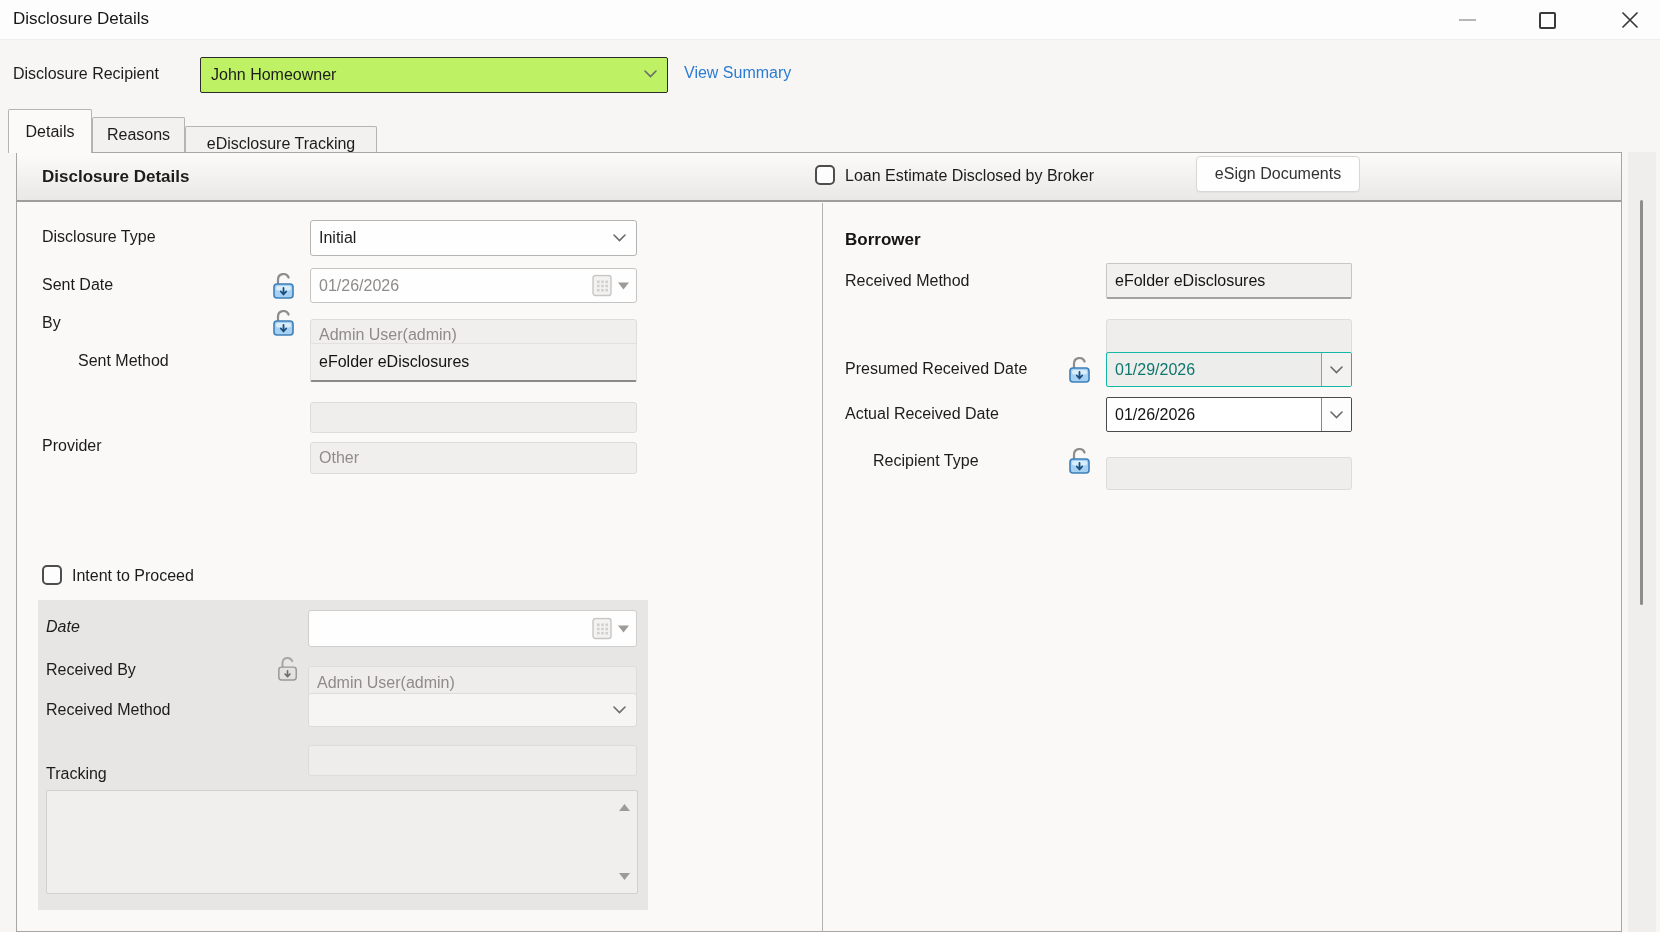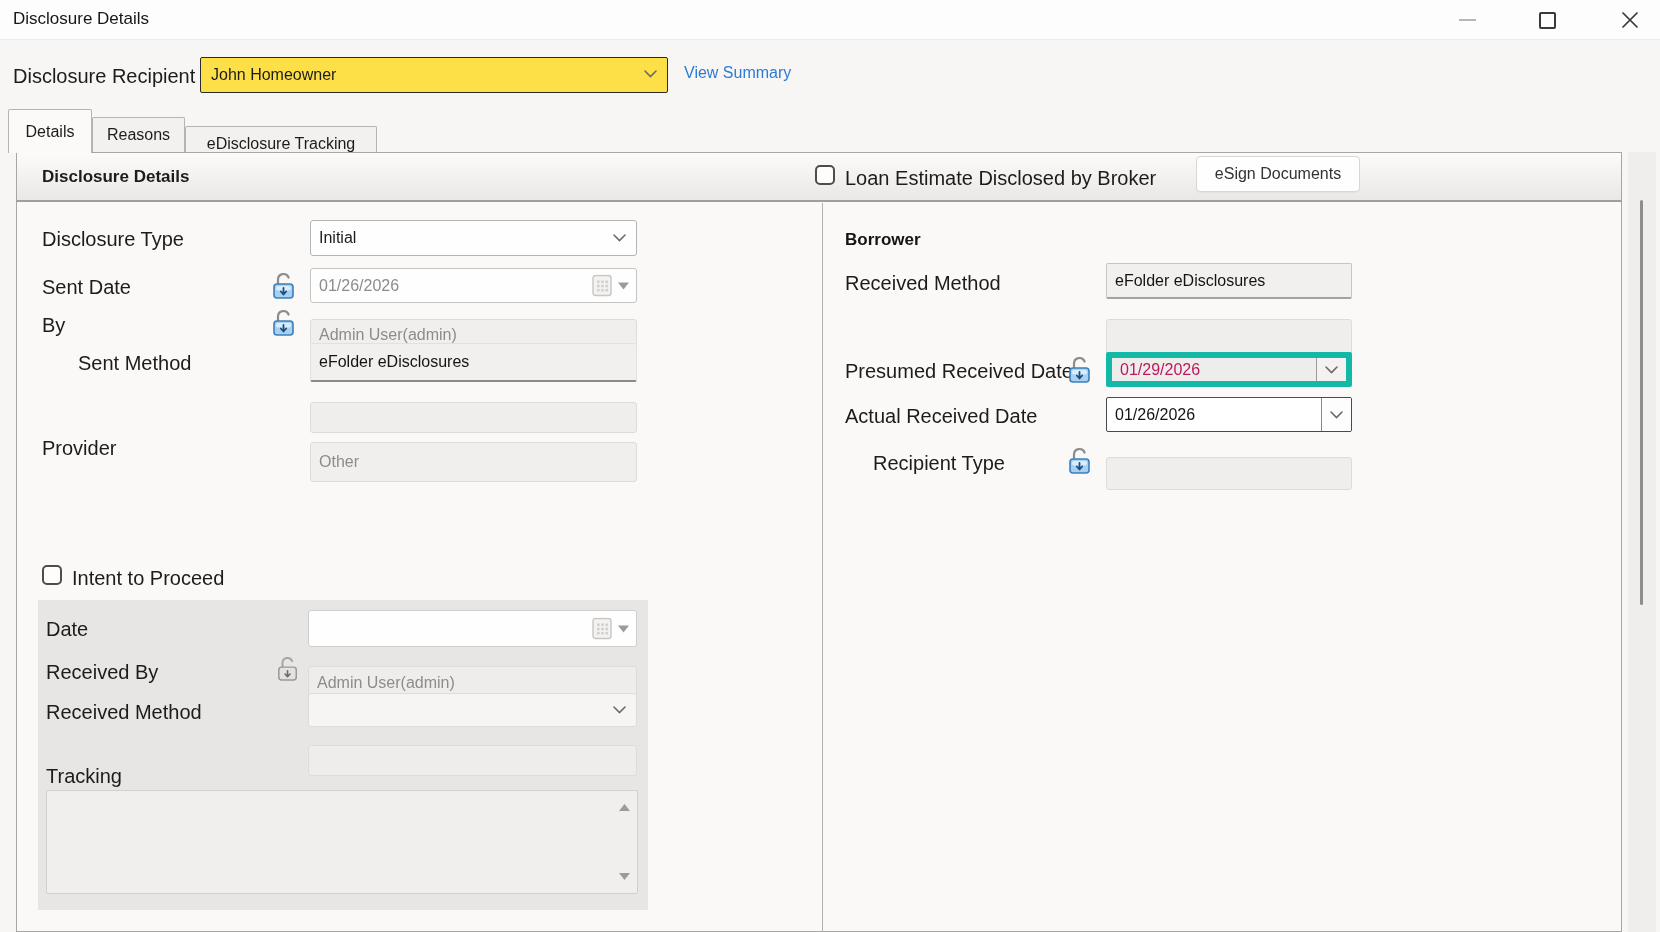--- a/index.html
+++ b/index.html
@@ -12,23 +12,23 @@
   .abs { position:absolute; }
 
   
   .titlebar { left:0; top:0; width:1660px; height:40px; background:#fdfdfd; border-bottom:1px solid #efedeb; }
   .win-title { left:13px; top:9px; font-size:17px; color:#161616; }
   .win-btn { display:flex; align-items:center; justify-content:center; }
   .min-glyph { width:17px; height:2px; background:#b9b7b5; }
   .max-glyph { width:17px; height:17px; border:2px solid #3a3a3a; border-radius:2px; }
 
   
-  .label { color:#1c1c1c; font-size:20px; white-space:nowrap; }
+  .label { color:#1c1c1c; font-size:16px; white-space:nowrap; }
   .combo-top {
-    left:200px; top:57px; width:468px; height:36px; background:#fde047;
+    left:200px; top:57px; width:468px; height:36px; background:#bef264;
     border:1px solid #2b2b2b; border-radius:2px; display:flex; align-items:center;
     padding:0 30px 0 10px; font-size:16px;
   }
   .combo-top .chev { position:absolute; right:10px; top:12px; }
   .link { color:#2b7cd3; font-size:16px; cursor:pointer; }
 
   
   .tab { border:1px solid #b6b4b2; border-bottom:none; background:#f3f1ef;
          display:flex; align-items:center; justify-content:center; font-size:16px;
          border-radius:2px 2px 0 0; color:#1c1c1c; }
@@ -61,21 +61,21 @@
                  border-radius:2px; color:#141414; }
   .fld.ro-right { background:#f2f0ee; border:1px solid #c8c6c4; border-bottom:2px solid #a4a2a0;
                   border-radius:2px; color:#141414; }
   .fld.combo { background:#fefefe; border:1px solid #b6b4b2; }
   .fld .chev-r { position:absolute; right:10px; }
   .fld.gray-combo { background:#f6f5f3; border:1px solid #dedcda; }
 
   .combo-split { display:flex; align-items:stretch; border-radius:2px; overflow:hidden; }
   .combo-split .val { flex:1; display:flex; align-items:center; padding:0 8px; }
   .combo-split .dd { width:30px; display:flex; align-items:center; justify-content:center; }
-  .cs-dis { border:6px solid #14b8a6; background:#ededeb; color:#be185d; }
+  .cs-dis { border:1px solid #14b8a6; background:#ededeb; color:#0f766e; }
   .cs-dis .dd { border-left:1px solid #9c9a98; background:#f4f2f0; }
   .cs-act { border:1px solid #4a4a4a; background:#ffffff; color:#141414; }
   .cs-act .dd { border-left:1px solid #8a8886; background:#fdfdfd; }
 
   .intent-panel { left:38px; top:600px; width:610px; height:310px; background:#e8e6e4; }
   .comments-box { left:46px; top:790px; width:592px; height:104px; background:#f1efed;
                   border:1px solid #d2d0ce; border-radius:2px; }
   .scroll-arrow { position:absolute; right:6px; color:#9a9896; font-size:15px; line-height:1; }
 
   .bold-head { font-weight:bold; font-size:17px; color:#141414; }
@@ -203,30 +203,30 @@
 
   <div class="abs label" style="left:42px;top:352px;margin-left:36px;">Sent Method</div>
   <div class="abs fld ro-dark" style="left:310px;top:343px;width:327px;height:39px;">
     <span>eFolder eDisclosures</span>
   </div>
   <div class="abs fld dis" style="left:310px;top:390px;width:327px;height:31px;background:#f0eeec;">
     <span></span>
   </div>
 
   <div class="abs label" style="left:42px;top:437px;">Provider</div>
-  <div class="abs fld dis" style="left:310px;top:430px;width:327px;height:40px;">
+  <div class="abs fld dis" style="left:310px;top:430px;width:327px;height:32px;">
     <span>Other</span>
   </div>
 
   <div class="abs cbx" style="left:42px;top:565px;"></div>
   <div class="abs label" style="left:72px;top:567px;">Intent to Proceed</div>
 
   <div class="abs intent-panel"></div>
 
-  <div class="abs label" style="left:46px;top:618px;">Date</div>
+  <div class="abs label" style="left:46px;top:618px;font-style:italic;">Date</div>
   <div class="abs fld white" style="left:308px;top:610px;width:329px;height:37px;border-color:#d0cecc;">
     <span></span>
     <span class="date-deco">
       <span>
           <svg width="21" height="23" viewBox="0 0 21 23">
             <rect x="1" y="1" width="18" height="20" rx="2.5" fill="#f4f2f0" stroke="#c8c6c4" stroke-width="1.4"></rect>
             <g fill="#d2d0ce">
               <rect x="5" y="6" width="2.6" height="2.6"></rect>
               <rect x="9.2" y="6" width="2.6" height="2.6"></rect>
               <rect x="13.4" y="6" width="2.6" height="2.6"></rect>

